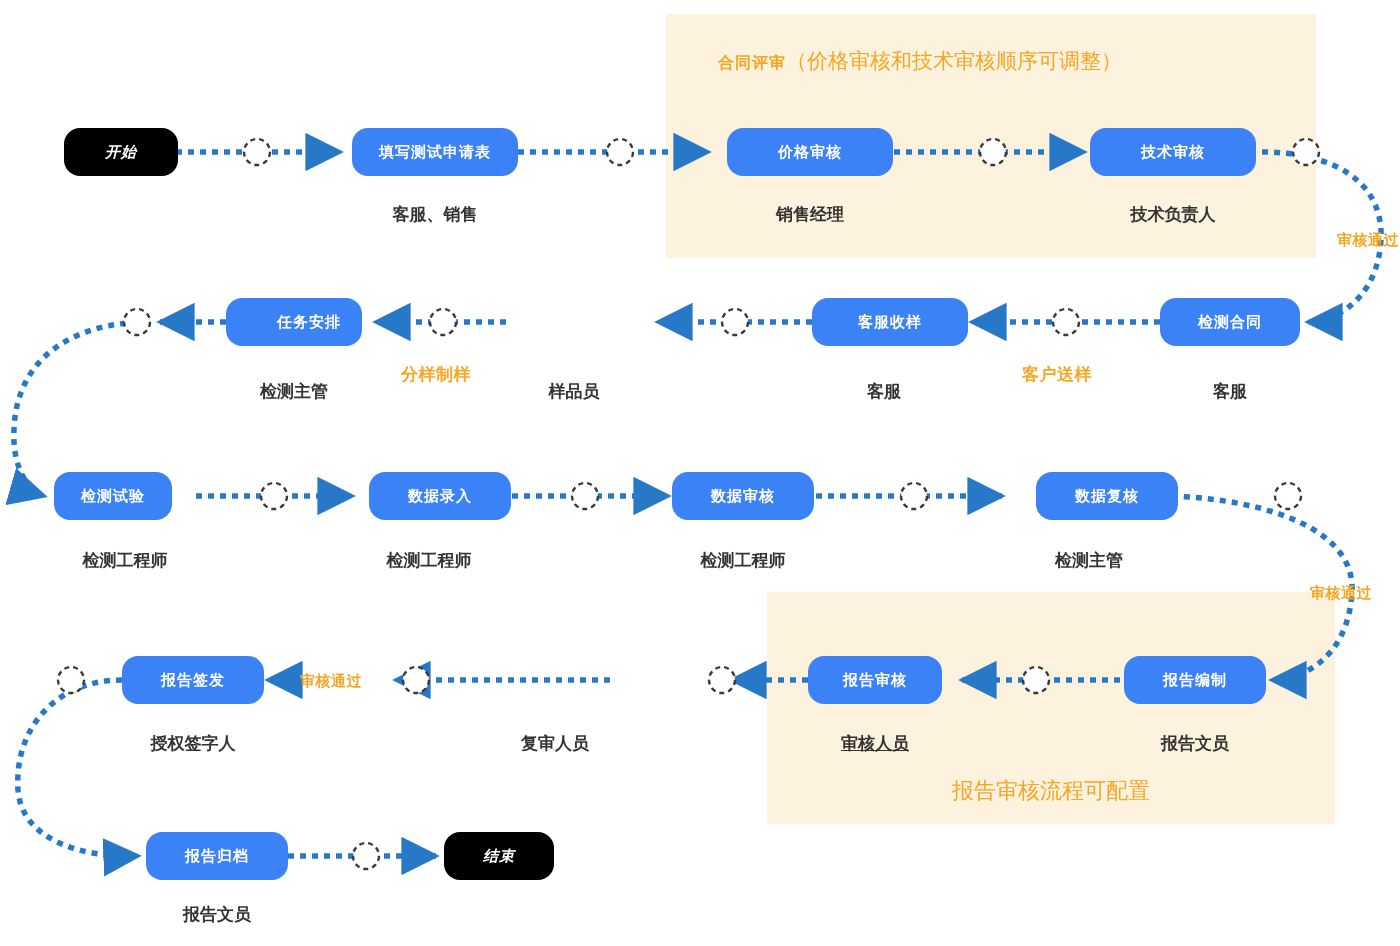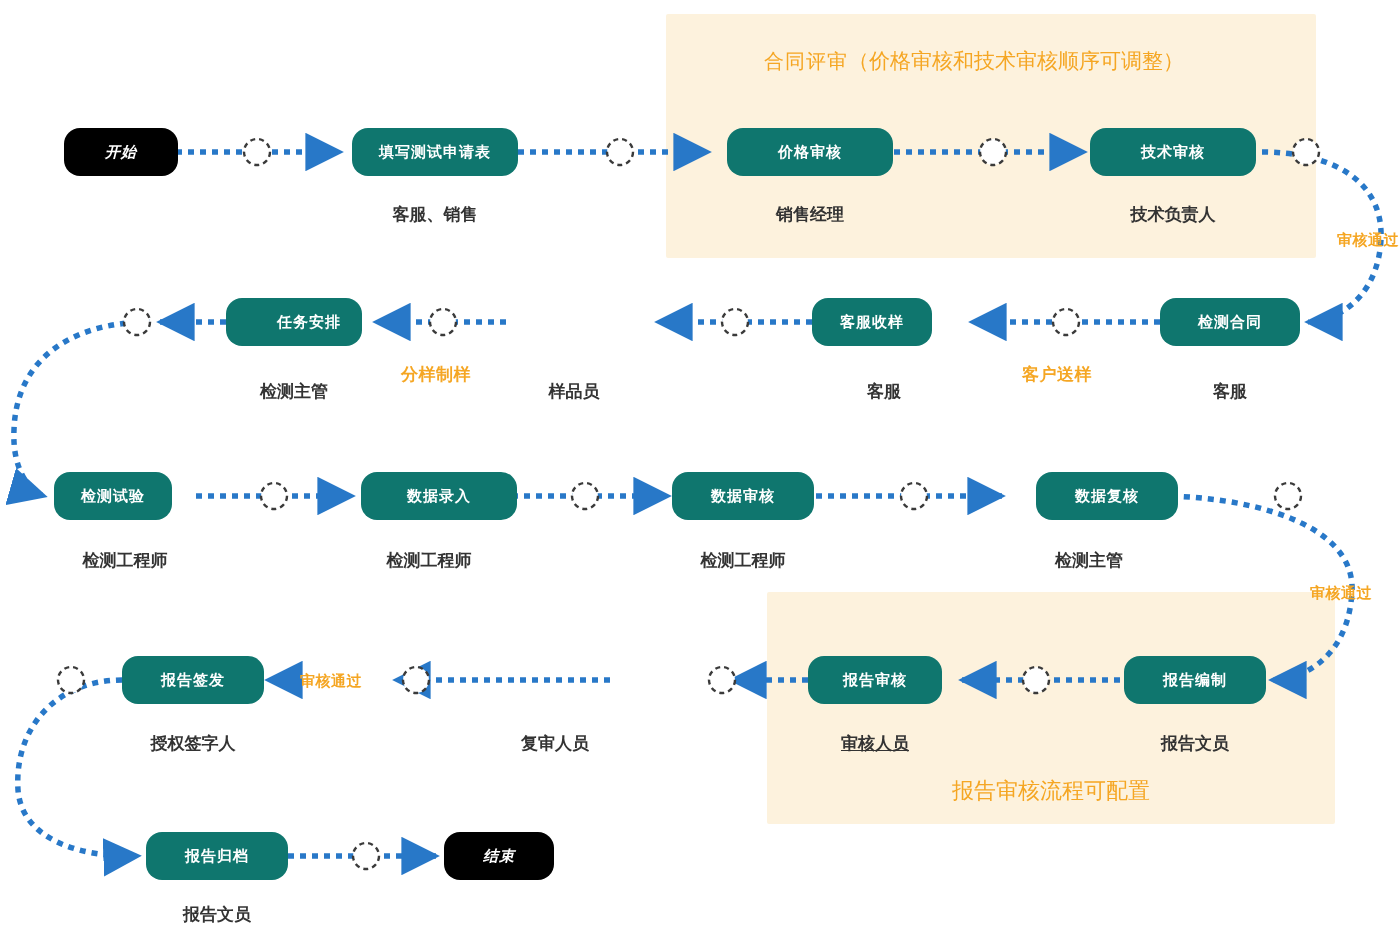--- a/index.html
+++ b/index.html
@@ -14,21 +14,21 @@
     position:absolute;
     background:#fdf2dd;
     border-radius:2px;
   }
   .region-title{
     position:absolute;
     color:#f5a623;
     white-space:nowrap;
     line-height:1;
   }
-  .region-title .strong{font-weight:normal;font-size:20px;letter-spacing:1px;margin-left:46px;}
+  .region-title .strong{font-weight:bold;font-size:16px;letter-spacing:1px;}
   .region-title .sub{font-weight:normal;font-size:21px;}
   .region-caption{
     position:absolute;
     color:#f5a623;
     font-size:22px;
     white-space:nowrap;
     line-height:1;
     font-family:Liberation Mono, monospace;
   }
 
@@ -40,21 +40,21 @@
     position:absolute;
     display:flex;align-items:center;justify-content:center;
     border-radius:16px;
     color:#ffffff;
     font-weight:bold;
     font-size:15px;
     letter-spacing:1px;
     box-sizing:border-box;
     height:48px;
   }
-  .node.green{background:#0f766e;font-family:Liberation Mono, monospace;}
+  .node.green{background:#3b82f6;font-family:Liberation Mono, monospace;}
   .node.blue{background:#000000;font-style:italic;}
 
   
   .role{
     position:absolute;
     color:#333333;
     font-size:17px;
     font-weight:bold;
     white-space:nowrap;
     text-align:center;
@@ -161,34 +161,34 @@
   <div class="node green" style="left:1090px;top:128px;width:166px;">技术审核</div>
   <div class="role" style="left:1090px;top:206px;width:166px;">技术负责人</div>
 
   <div class="edge-label" style="left:1337px;top:232px;">审核通过</div>
 
   <div class="node green" style="left:1160px;top:298px;width:140px;">检测合同</div>
   <div class="role" style="left:1160px;top:383px;width:140px;">客服</div>
 
   <div class="edge-label plain" style="left:1022px;top:366px;">客户送样</div>
 
-  <div class="node green" style="left:812px;top:298px;width:120px;">客服收样</div>
+  <div class="node green" style="left:812px;top:298px;width:156px;">客服收样</div>
   <div class="role" style="left:812px;top:383px;width:144px;">客服</div>
 
   <div class="role" style="left:506px;top:383px;width:136px;">样品员</div>
 
   <div class="edge-label plain" style="left:401px;top:366px;">分样制样</div>
 
   <div class="node green" style="left:226px;top:298px;width:136px;padding-left:30px;">任务安排</div>
   <div class="role" style="left:226px;top:383px;width:136px;">检测主管</div>
 
   <div class="node green" style="left:54px;top:472px;width:118px;">检测试验</div>
   <div class="role" style="left:54px;top:552px;width:142px;">检测工程师</div>
 
-  <div class="node green" style="left:361px;top:472px;width:156px;">数据录入</div>
+  <div class="node green" style="left:369px;top:472px;width:142px;">数据录入</div>
   <div class="role" style="left:358px;top:552px;width:142px;">检测工程师</div>
 
   <div class="node green" style="left:672px;top:472px;width:142px;">数据审核</div>
   <div class="role" style="left:672px;top:552px;width:142px;">检测工程师</div>
 
   <div class="node green" style="left:1036px;top:472px;width:142px;">数据复核</div>
   <div class="role" style="left:1018px;top:552px;width:142px;">检测主管</div>
 
   <div class="edge-label" style="left:1310px;top:585px;">审核通过</div>
 

